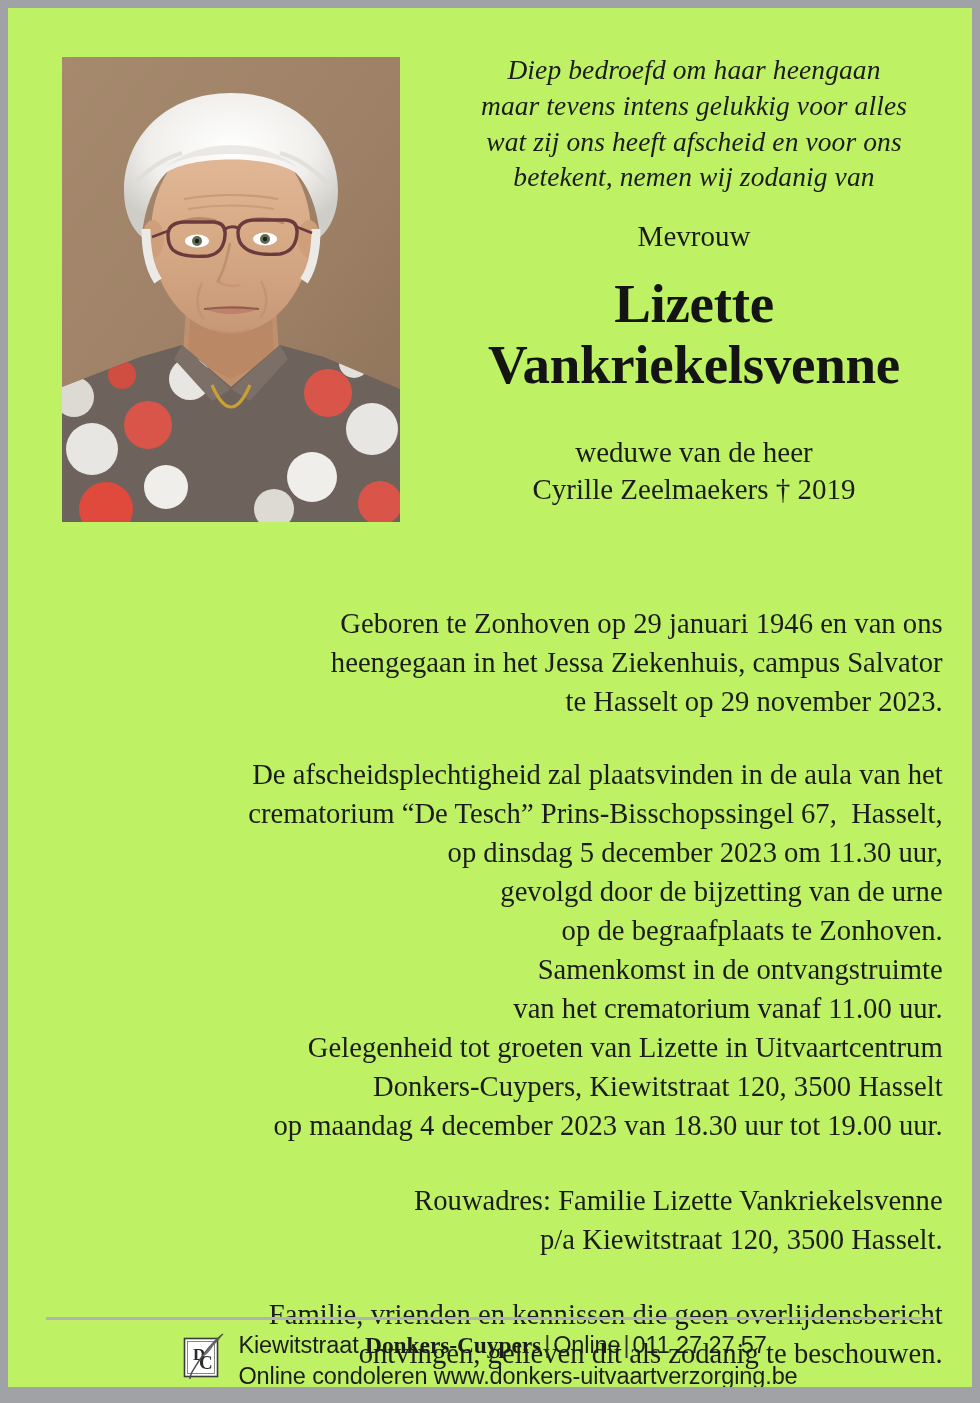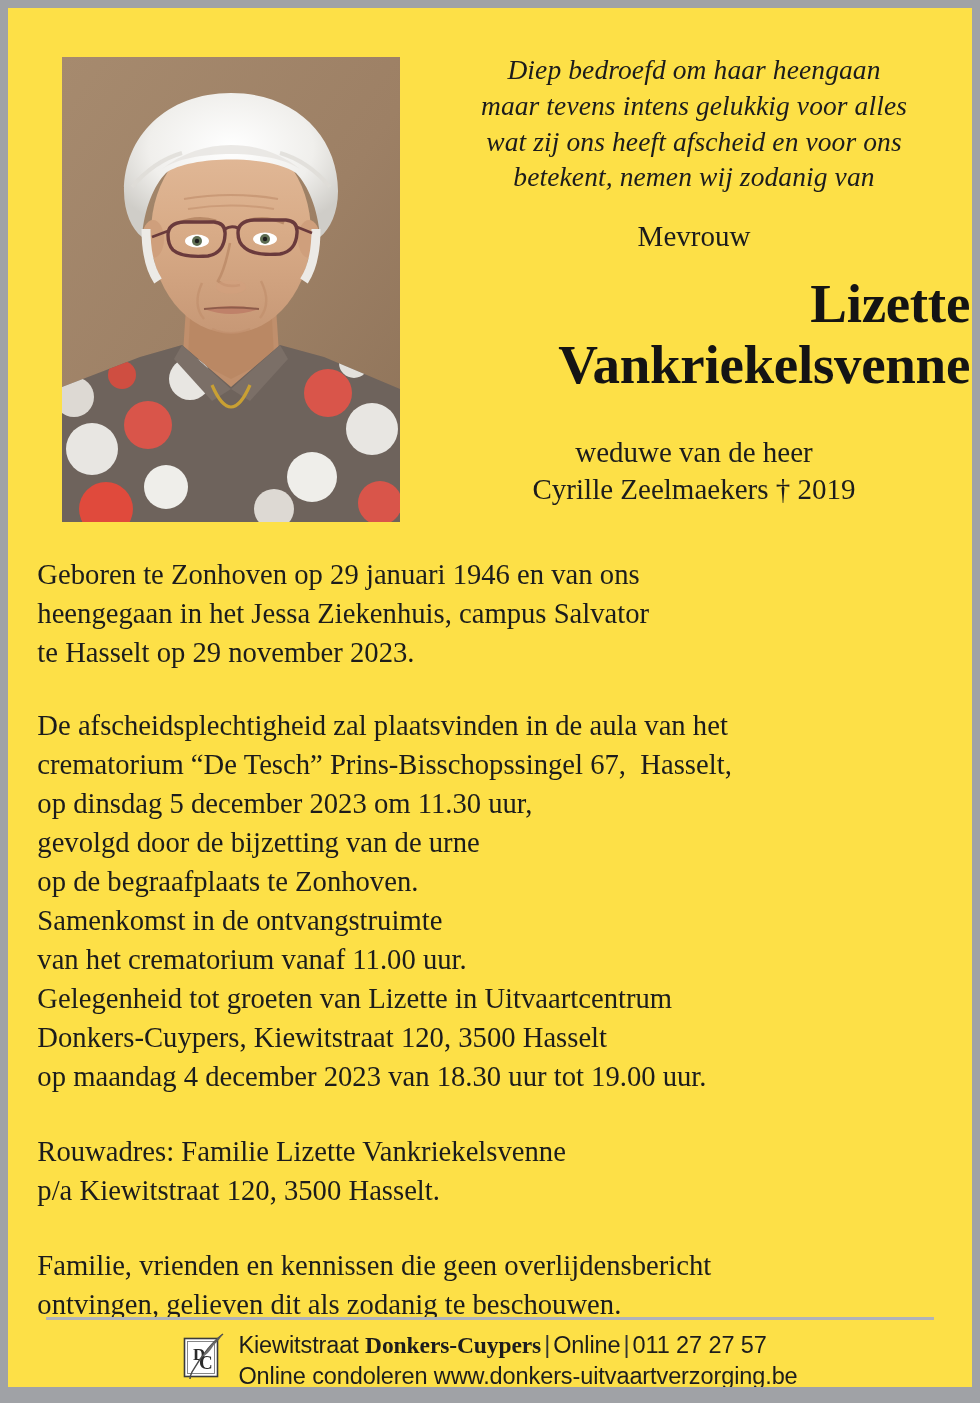--- a/index.html
+++ b/index.html
@@ -10,21 +10,21 @@
   }
   body {
     font-family: "Liberation Serif", "DejaVu Serif", serif;
     color: #1a1a1a;
   }
   #card {
     position: relative;
     width: 980px;
     height: 1403px;
     box-sizing: border-box;
-    background: #fde047;
+    background: #bef264;
     border: 8px solid #a0a2a6;
     overflow: hidden;
   }
   .inner {
     position: relative;
     width: 100%;
     height: 100%;
     box-sizing: border-box;
   }
 
@@ -64,37 +64,36 @@
     line-height: 1.1;
     color: #1c1c1c;
   }
   .fullname {
     margin-top: 20px;
     font-weight: bold;
     font-size: 55px;
     line-height: 1.12;
     letter-spacing: -0.3px;
     color: #141414;
-    text-align: right;
   }
   .fullname .ln2 { display: block; }
   .widow {
     margin-top: 38px;
     font-size: 29px;
     line-height: 1.28;
     color: #1c1c1c;
   }
 
   
   .body-block {
     position: absolute;
     left: 8px;
     right: 8px;
-    top: 546px;
-    text-align: left;
+    top: 595px;
+    text-align: right;
   }
   .para {
     font-size: 30px;
     line-height: 1.30;
     color: #1c1c1c;
     transform: scaleX(0.955);
     transform-origin: center;
   }
   .para .ln { display: block; white-space: pre; }
   .gap-m { height: 34px; }

